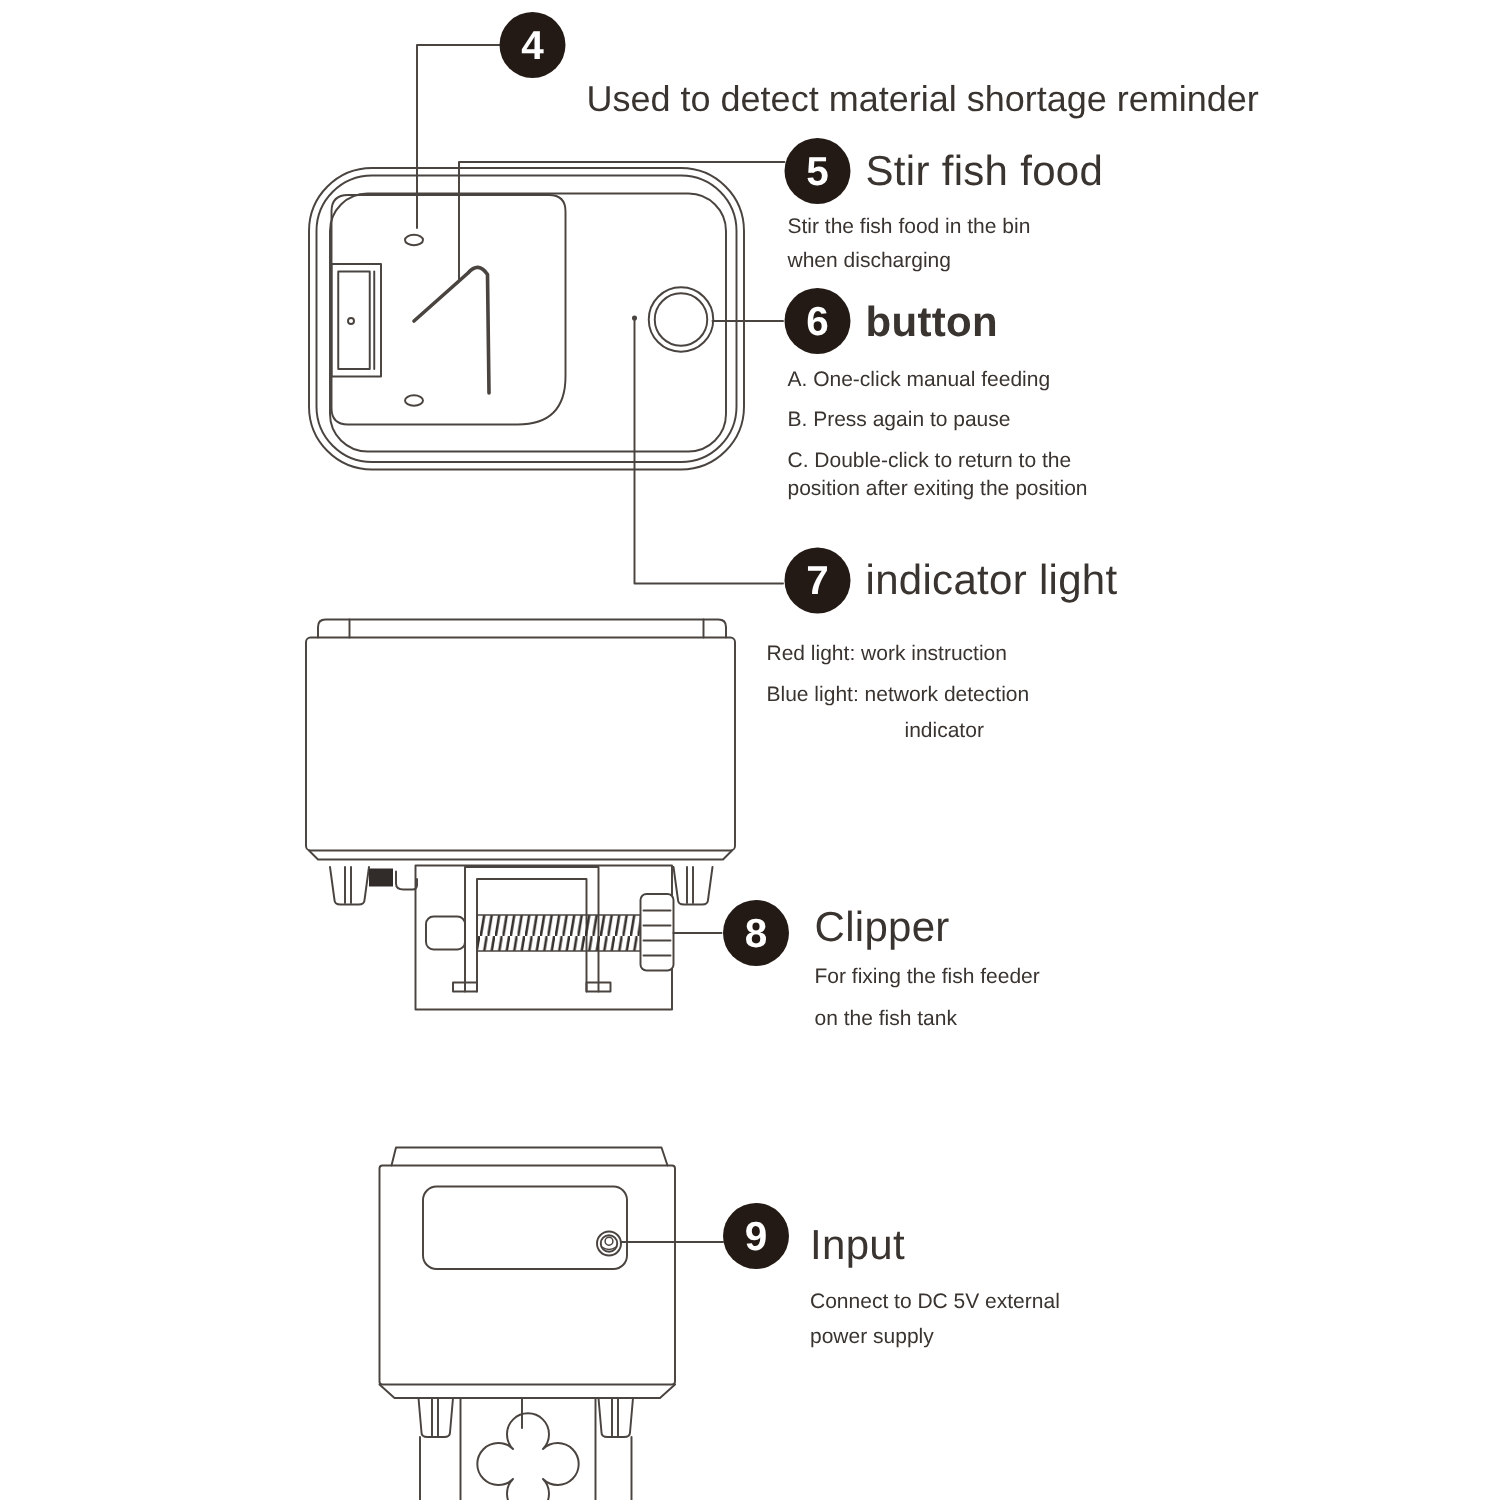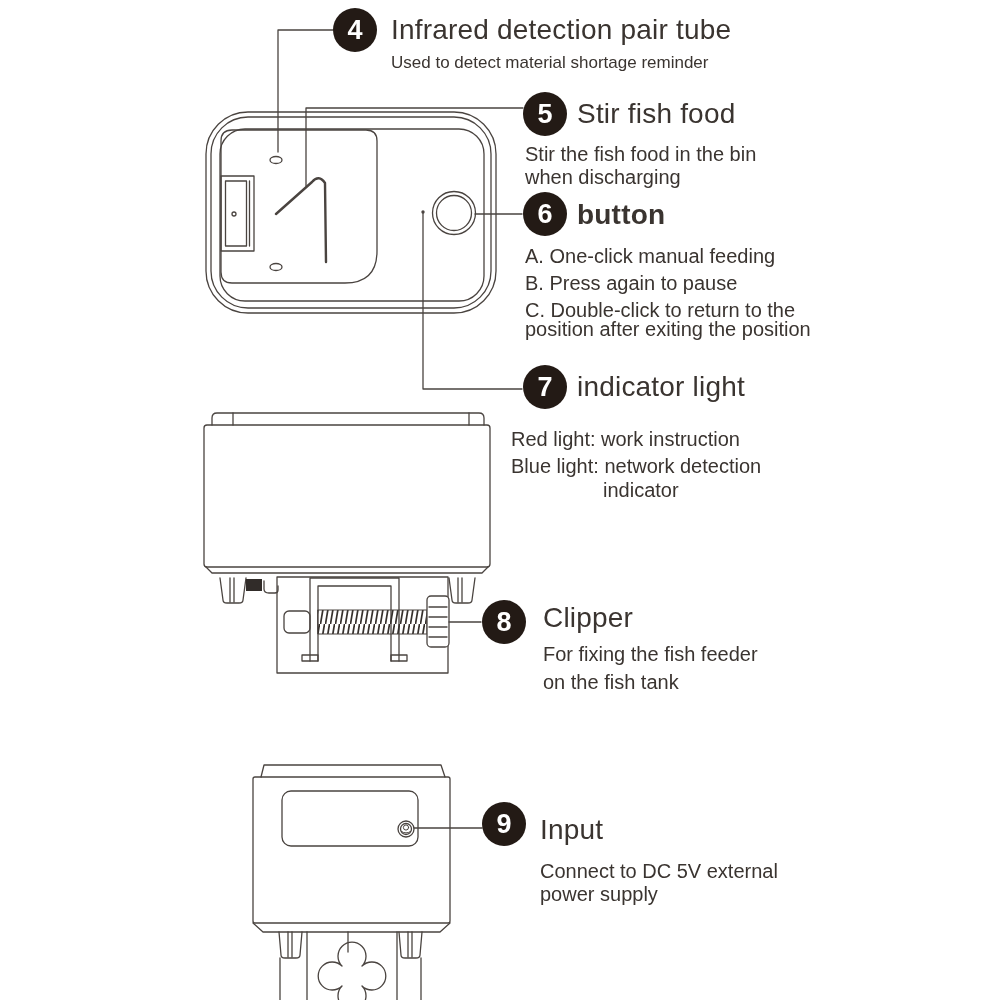--- a/index.html
+++ b/index.html
@@ -8,22 +8,22 @@
     font-family:"Liberation Sans", sans-serif;color:#3a3430;
   }
   .artwork{position:absolute;left:0;top:0;}
   .g{stroke:#4a4440;stroke-width:1.3;fill:none;stroke-linejoin:round;stroke-linecap:round;}
   .badge{
     position:absolute;width:44px;height:44px;border-radius:50%;
     background:#231a15;color:#ffffff;display:flex;align-items:center;justify-content:center;
     font-size:27px;font-weight:700;line-height:1;
   }
   .title{position:absolute;font-size:28px;line-height:1.15;color:#3a3430;white-space:nowrap;letter-spacing:0.2px;}
-  .desc{position:absolute;font-size:20px;line-height:1.2;color:#3a3430;white-space:nowrap;}
-  .desc-sm{font-size:17px;}
+  .desc{position:absolute;font-size:14px;line-height:1.2;color:#3a3430;white-space:nowrap;}
+  .desc-sm{font-size:24px;}
 </style>
 </head>
 <body>
 
 <div class="canvas">
 
   <svg class="artwork" width="1000" height="1000" viewBox="0 0 1000 1000">
     <defs>
       <pattern id="hatch" patternUnits="userSpaceOnUse" width="5" height="24">
         <path d="M4.5,0 L0.5,24" stroke="#35302c" stroke-width="1.7" fill="none"></path>
@@ -104,21 +104,20 @@
       <path d="M423,212 V389 H522"></path>
       <circle cx="423" cy="212" r="1.7" fill="#4a4440" stroke="none"></circle>
       <path d="M449,622 H481"></path>
       <path d="M414,828 H482"></path>
     </g>
   </svg>
 
   <div class="badge" style="left:333px;top:8px;">
       <span>4</span>
     </div>
-  <div class="title" style="left:391px;top:14px;">Infrared detection pair tube</div>
   <div class="desc desc-sm" style="left:391px;top:53px;">Used to detect material shortage reminder</div>
 
   <div class="badge" style="left:523px;top:92px;">
       <span>5</span>
     </div>
   <div class="title" style="left:577px;top:98px;">Stir fish food</div>
   <div class="desc" style="left:525px;top:142px;">Stir the fish food in the bin</div>
   <div class="desc" style="left:525px;top:165px;">when discharging</div>
 
   <div class="badge" style="left:523px;top:192px;">

